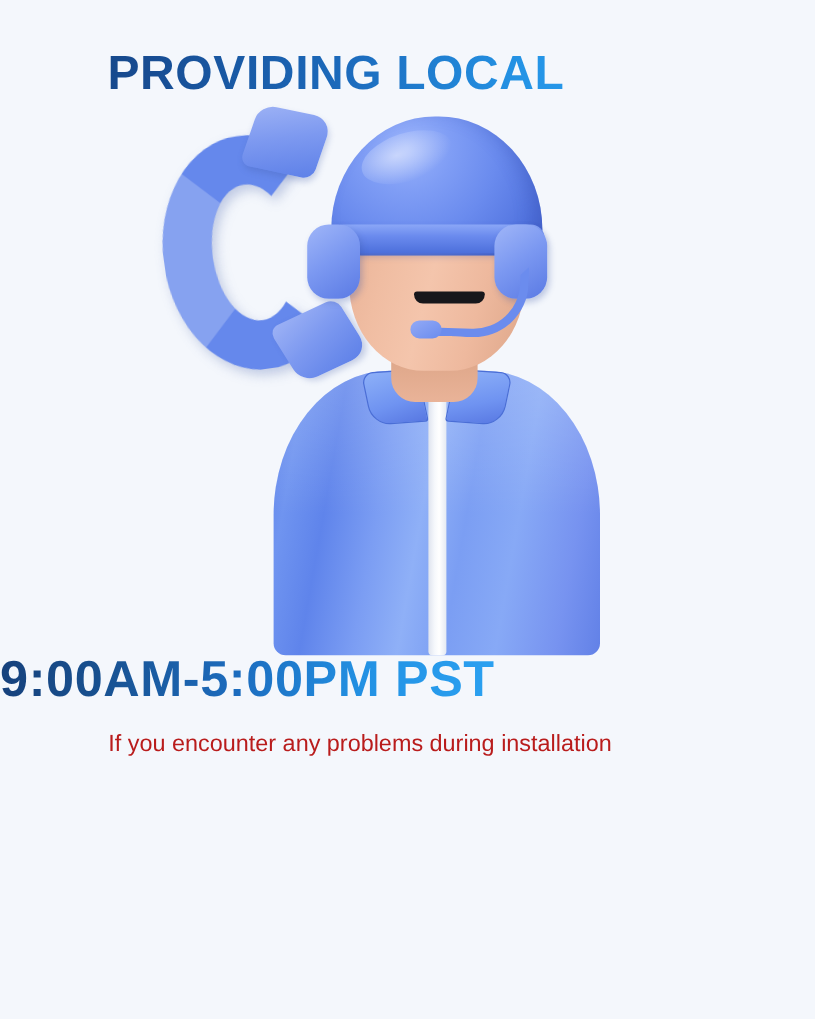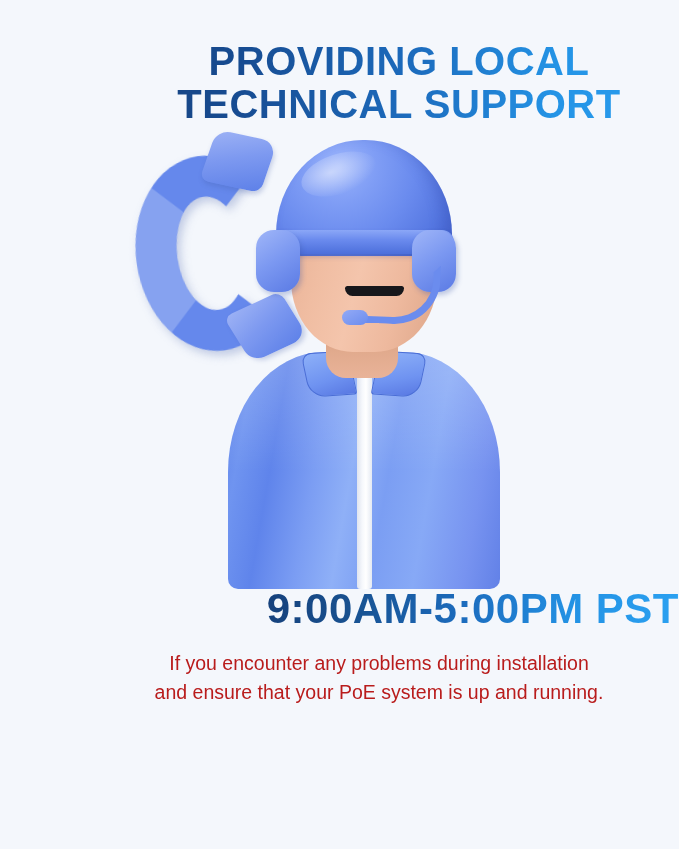--- a/index.html
+++ b/index.html
@@ -7,21 +7,21 @@
   body{
     background:#f4f7fc;
     font-family:"Liberation Sans", sans-serif;
     overflow:hidden;
     position:relative;
   }
 
   .poster{
     position:relative;
     width:679px; height:849px;
-    display:flex; flex-direction:column; align-items:flex-end;
+    display:flex; flex-direction:column; align-items:flex-start;
   }
 
   
   .headline{
     margin-top:40px;
     text-align:center;
     font-weight:bold;
     font-size:40px;
     letter-spacing:0.5px;
     line-height:1.08;
@@ -247,21 +247,20 @@
   }
   .blurb .ln{ display:block; white-space:nowrap; }
 </style>
 </head>
 <body>
 
 <div class="poster">
 
   <h1 class="headline">
     <span class="ln">PROVIDING LOCAL</span>
-    <span class="ln">TECHNICAL SUPPORT</span>
   </h1>
 
   <div class="art">
 
     <div class="handset">
       <div class="arc"></div>
       <div class="cap top"></div>
       <div class="cap bot"></div>
     </div>
 
@@ -291,16 +290,15 @@
       <div class="boom"></div>
       <div class="boom-tip"></div>
 
     </div>
   </div>
 
   <div class="hours">9:00AM-5:00PM PST</div>
 
   <p class="blurb">
     <span class="ln">If you encounter any problems during installation</span>
-    <span class="ln">and ensure that your PoE system is up and running.</span>
   </p>
 
 </div>
 
 </body></html>

